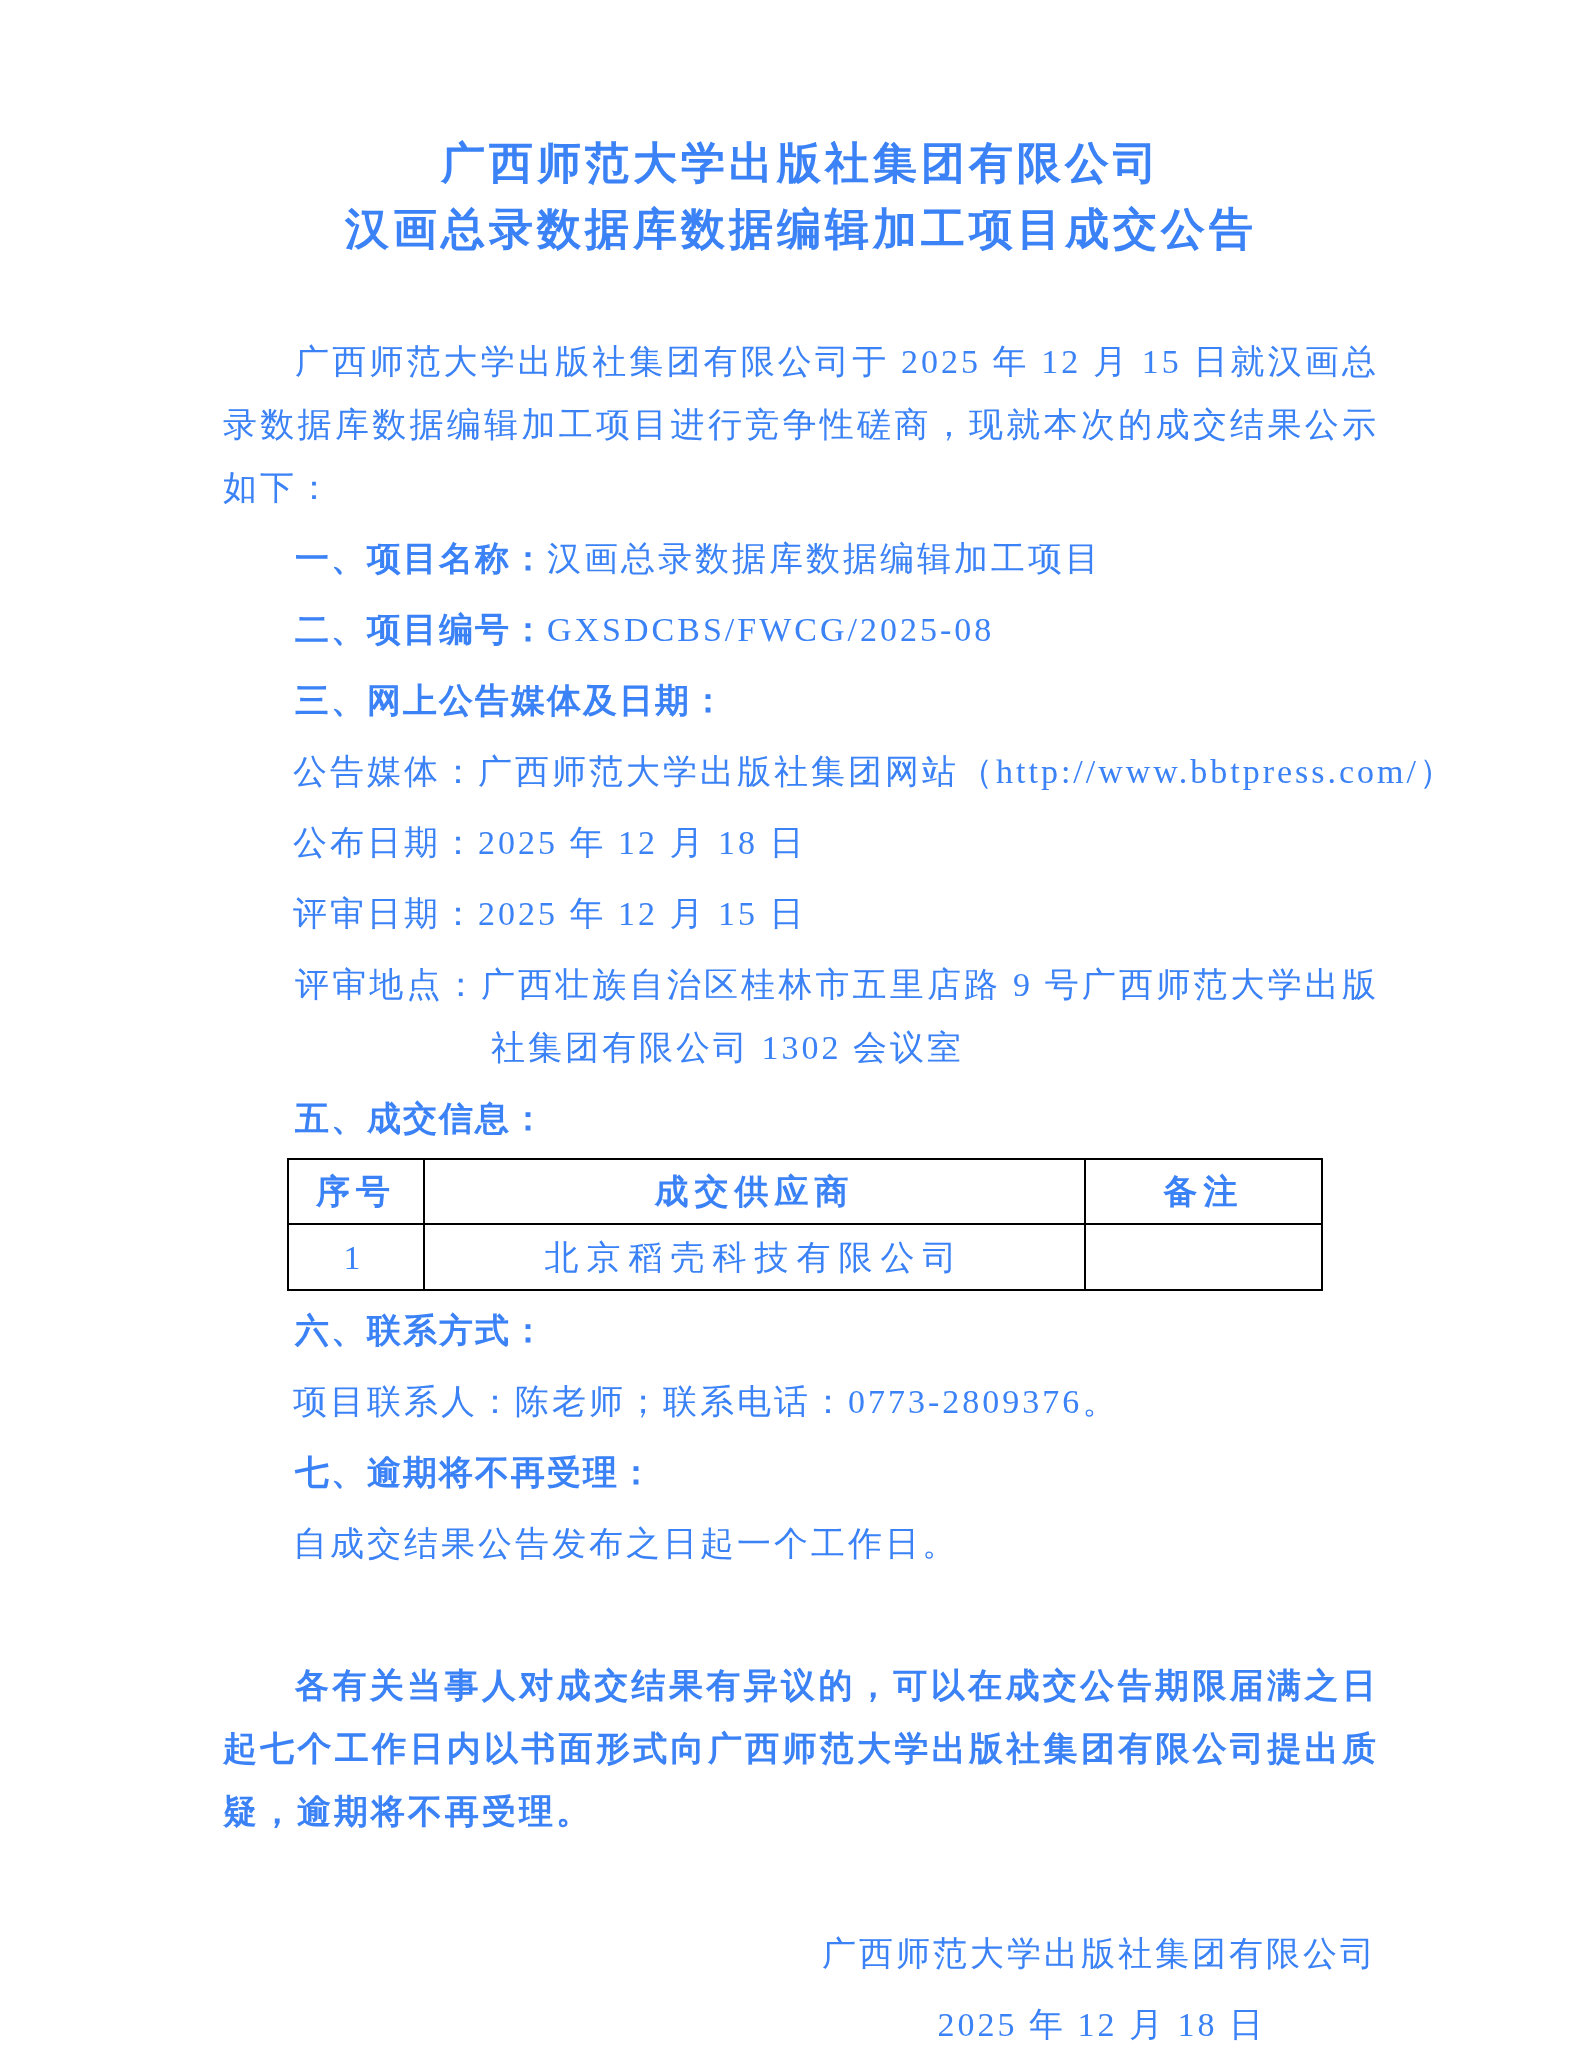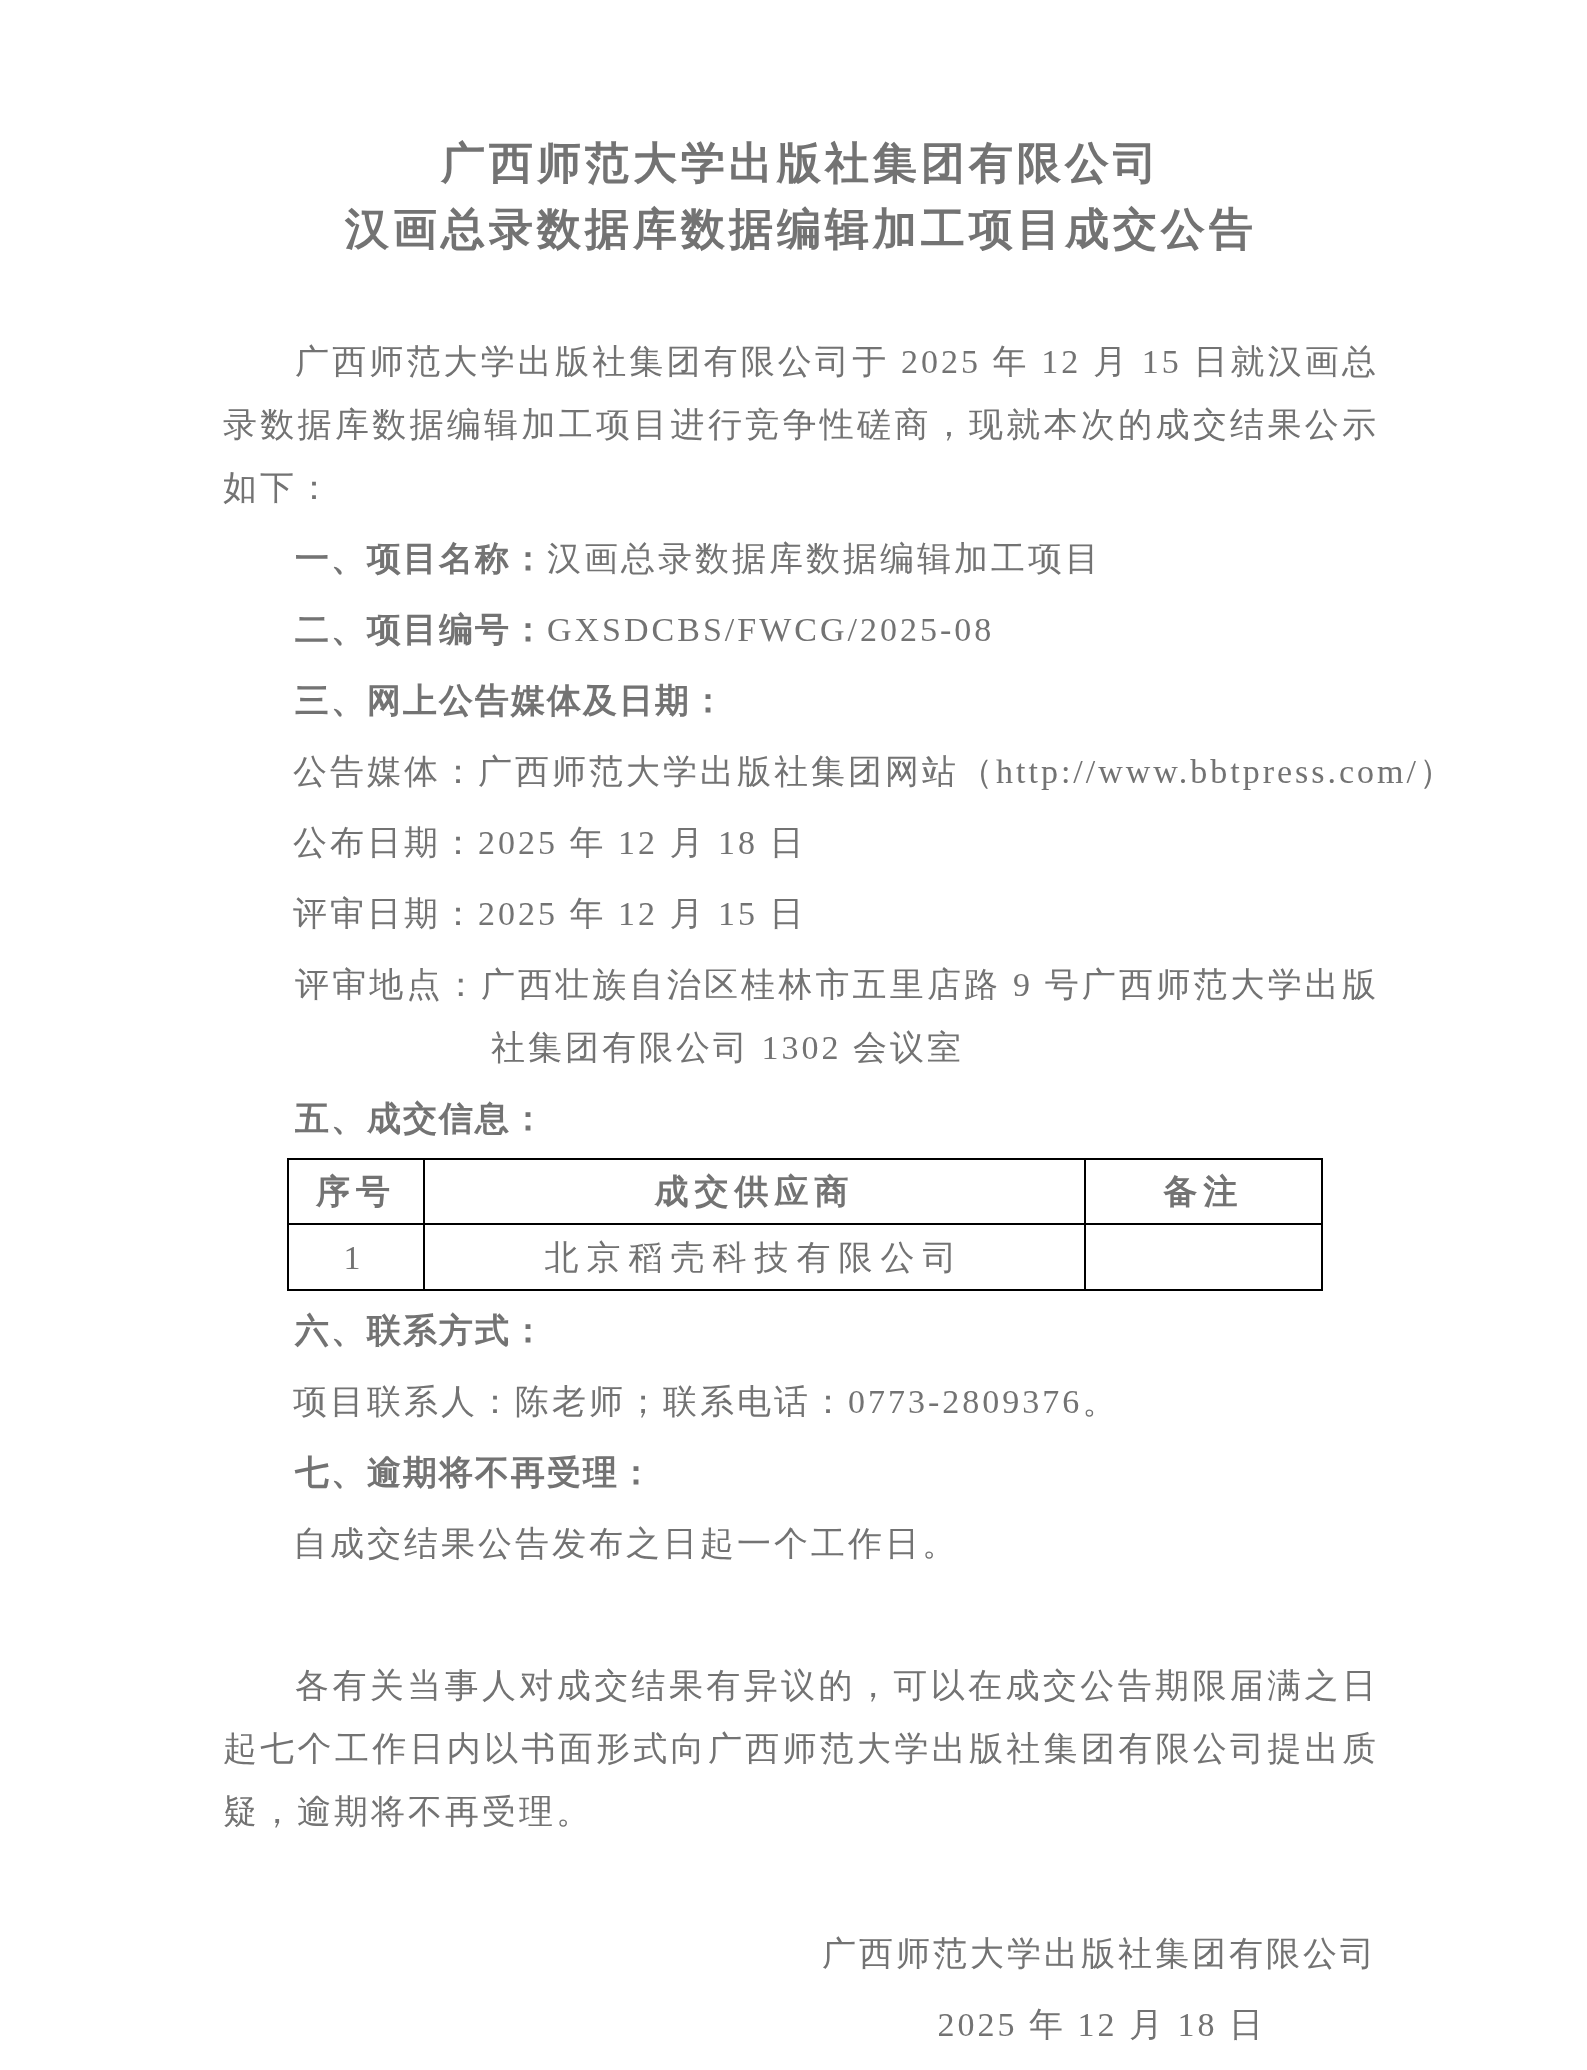--- a/index.html
+++ b/index.html
@@ -2,21 +2,21 @@
 <html><head>
 <meta charset="utf-8">
 <style>
   html, body { margin: 0; padding: 0; background: #e8e8e8; }
   .page {
     position: relative;
     width: 1587px;
     height: 2070px;
     margin: 0 auto;
     background: #ffffff;
-    color: #737373;
+    color: #3b82f6;
     box-sizing: border-box;
     padding: 0 200px 0 215px;
     overflow: hidden;
     font-family: "Liberation Serif", serif;
   }
   .title {
     text-align: center;
     font-weight: bold;
     font-size: 44px;
     line-height: 66px;
@@ -45,20 +45,21 @@
   .h-value { font-family: "Liberation Serif", serif; }
   .sub-line { text-indent: 70px; white-space: nowrap; }
   .p-place {
     padding-left: 268px;
     text-indent: -196px;
     text-align: justify;
   }
   .p-closing {
     text-align: justify;
     text-indent: 72px;
+    font-weight: bold;
   }
   .spacer { height: 63px; }
   .award-table {
     border-collapse: collapse;
     table-layout: fixed;
     margin-left: 72px;
     width: 1034px;
   }
   .award-table th, .award-table td {
     border: 2px solid #000000;

